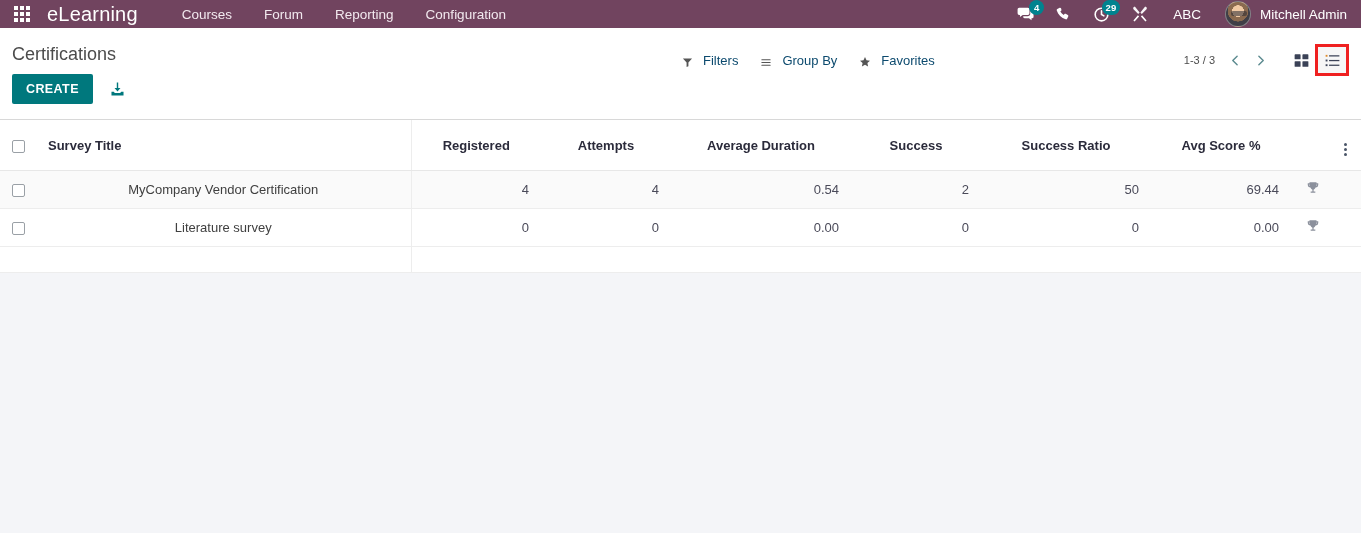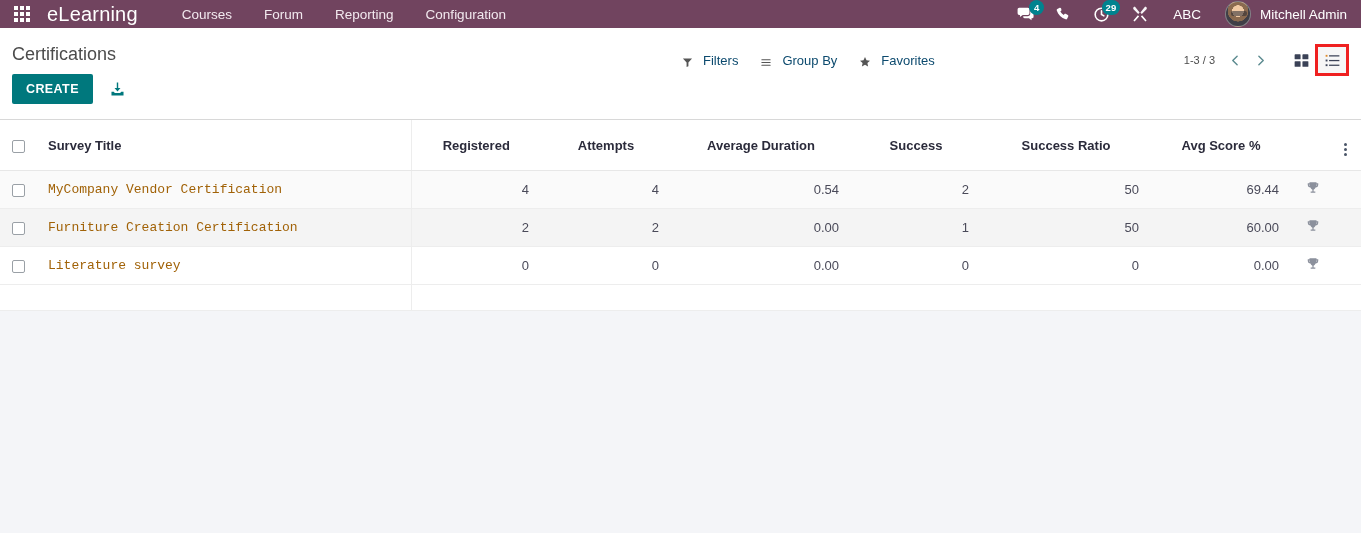--- a/index.html
+++ b/index.html
@@ -139,22 +139,22 @@
   table.list th.c-title { text-align: left; border-right: 1px solid #ededed; }
   table.list th.c-trophy { width: 44px; text-align: center; padding: 14px 4px; }
   table.list th.c-opt { width: 26px; padding: 14px 6px 14px 0; text-align: center; }
 
   table.list td {
     font-size: 13px; color: #4a4a59; padding: 10px 12px;
     text-align: right; border-bottom: 1px solid #ededed; white-space: nowrap;
   }
   table.list td.c-check { text-align: left; padding-left: 12px; padding-right: 0; }
   table.list td.c-title {
-    text-align: left; color: #a16207; border-right: 1px solid #ededed;
-    overflow: hidden; text-overflow: ellipsis; font-family: Liberation Mono, monospace;
+    text-align: center; color: #404040; border-right: 1px solid #ededed;
+    overflow: hidden; text-overflow: ellipsis;
   }
   table.list td.c-trophy { text-align: center; padding: 10px 4px; }
   table.list td.c-opt { padding: 10px 6px 10px 0; }
 
   tr.r-even td { background: #fafafa; }
   tr.r-odd  td { background: #f4f4f4; }
   tr.r-last td { background: #ffffff; }
   tr.r-blank td { background: #ffffff; height: 26px; border-bottom: 1px solid #ededed; }
 
   .cb {
@@ -350,36 +350,20 @@
         <td>2</td>
         <td>50</td>
         <td>69.44</td>
         <td class="c-trophy">
           <svg width="14" height="14" viewBox="0 0 24 24" fill="#8b909c">
               <path d="M6 2h12v2h3v3a4 4 0 0 1-4 4h-.6A6 6 0 0 1 13 14.8V18h3v2H8v-2h3v-3.2A6 6 0 0 1 7.6 11H7a4 4 0 0 1-4-4V4h3V2zm0 4H5v1a2 2 0 0 0 1 1.7V6zm12 0v2.7A2 2 0 0 0 19 7V6h-1z"></path>
             </svg>
         </td>
         <td class="c-opt"></td>
       </tr>
-      <tr class="r-odd">
-        <td class="c-check"><span class="cb"></span></td>
-        <td class="c-title">Furniture Creation Certification</td>
-        <td>2</td>
-        <td>2</td>
-        <td>0.00</td>
-        <td>1</td>
-        <td>50</td>
-        <td>60.00</td>
-        <td class="c-trophy">
-          <svg width="14" height="14" viewBox="0 0 24 24" fill="#8b909c">
-              <path d="M6 2h12v2h3v3a4 4 0 0 1-4 4h-.6A6 6 0 0 1 13 14.8V18h3v2H8v-2h3v-3.2A6 6 0 0 1 7.6 11H7a4 4 0 0 1-4-4V4h3V2zm0 4H5v1a2 2 0 0 0 1 1.7V6zm12 0v2.7A2 2 0 0 0 19 7V6h-1z"></path>
-            </svg>
-        </td>
-        <td class="c-opt"></td>
-      </tr>
       <tr class="r-last">
         <td class="c-check"><span class="cb"></span></td>
         <td class="c-title">Literature survey</td>
         <td>0</td>
         <td>0</td>
         <td>0.00</td>
         <td>0</td>
         <td>0</td>
         <td>0.00</td>
         <td class="c-trophy">

